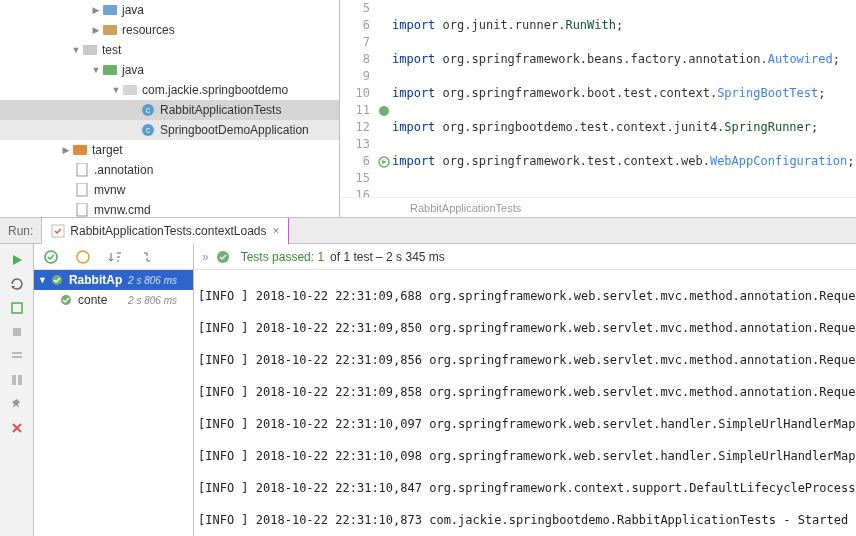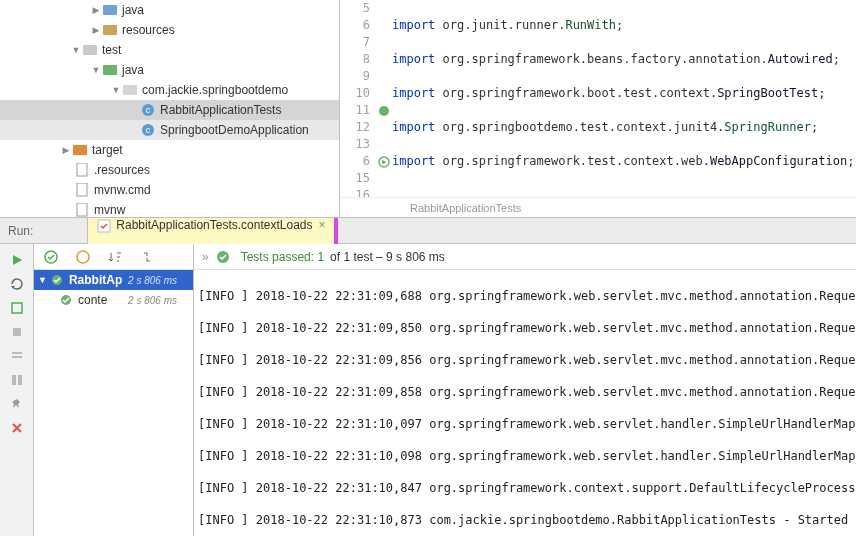--- a/index.html
+++ b/index.html
@@ -11,26 +11,26 @@
 .tree-row.sel2 { background: #e8e8e8; }
 .arrow { width: 12px; text-align: center; color: #888; font-size: 9px; }
 .ficon { width: 16px; height: 16px; margin-right: 4px; display: inline-flex; align-items: center; justify-content: center; }
 .editor { flex: 1; display: flex; background: #fff; overflow: hidden; }
 .gutter { display: flex; }
 .linenums { width: 36px; text-align: right; padding-right: 6px; color: #a0a0a0; font-family: Menlo, Monaco, monospace; font-size: 12px; line-height: 17px; background: #fff; }
 .marks { width: 16px; background: #fff; }
 .mark { height: 17px; display: flex; align-items: center; justify-content: center; }
 .code { flex: 1; font-family: Menlo, Monaco, monospace; font-size: 12px; line-height: 17px; white-space: pre; overflow: hidden; }
 .kw { color: #0033b3; font-weight: normal; }
-.ann { color: #0f172a; }
+.ann { color: #3b82f6; }
 .cls { color: #14532d; }
 .breadcrumb { height: 20px; padding-left: 70px; color: #999; font-size: 11px; display: flex; align-items: center; border-top: 1px solid #eee; }
-.run-header { height: 26px; display: flex; align-items: center; border-bottom: 1px solid #c0c0c0; background: #ececec; gap: 46px; }
+.run-header { height: 26px; display: flex; align-items: center; border-bottom: 1px solid #c0c0c0; background: #ececec; }
 .run-lbl { padding: 0 8px; color: #666; font-size: 12px; }
-.run-tab { display: flex; height: 26px; padding: 0 8px; background: #fef9c3; border-right: 4px solid #d946ef; border-left: 1px solid #c0c0c0; font-size: 12px; }
+.run-tab { display: flex; align-items: center; height: 26px; padding: 0 8px; background: #ffffff; border-right: 1px solid #d946ef; border-left: 1px solid #c0c0c0; font-size: 12px; }
 .close-x { margin-left: 6px; color: #888; cursor: pointer; }
 .run-body { display: flex; height: 292px; }
 .run-left { width: 34px; background: #f2f2f2; border-right: 1px solid #c0c0c0; display: flex; flex-direction: column; align-items: center; padding-top: 4px; }
 .tool-btn { width: 26px; height: 24px; display: flex; align-items: center; justify-content: center; cursor: pointer; color: #666; }
 .run-mid { width: 160px; border-right: 1px solid #c0c0c0; display: flex; flex-direction: column; }
 .run-mid-bar { height: 26px; display: flex; align-items: center; padding: 0 4px; border-bottom: 1px solid #e0e0e0; gap: 6px; }
 .test-tree { flex: 1; overflow: hidden; }
 .test-row { display: flex; align-items: center; height: 20px; font-size: 12px; padding-left: 4px; }
 .test-row.selx { background: #2f65ca; color: #fff; }
 .test-time { margin-left: auto; font-size: 10px; padding-right: 16px; color: #888; font-style: italic; }
@@ -116,37 +116,37 @@
           </svg>
         </span>
         <span>target</span>
       </div>
     <div class="tree-row" style="padding-left:74px">
         <span class="ficon">
           <svg width="12" height="14">
             <rect width="10" height="13" x="1" fill="#fff" stroke="#999"></rect>
           </svg>
         </span>
-        <span>.resources</span>
+        <span>.annotation</span>
       </div>
     <div class="tree-row" style="padding-left:74px">
         <span class="ficon">
           <svg width="12" height="14">
             <rect width="10" height="13" x="1" fill="#fff" stroke="#999"></rect>
           </svg>
         </span>
-        <span>mvnw.cmd</span>
+        <span>mvnw</span>
       </div>
     <div class="tree-row" style="padding-left:74px">
         <span class="ficon">
           <svg width="12" height="14">
             <rect width="10" height="13" x="1" fill="#fff" stroke="#999"></rect>
           </svg>
         </span>
-        <span>mvnw</span>
+        <span>mvnw.cmd</span>
       </div>
   </div>
 
   <div class="editor" style="flex-direction:column">
     <div style="display:flex;flex:1;overflow:hidden">
     <div class="gutter">
       <div class="linenums">
         <div>5</div>
             <div>6</div>
             <div>7</div>
@@ -319,21 +319,21 @@
   <div class="console">
     <div class="console-bar">
       <span style="color:#999">»</span>
       <span class="ficon">
           <svg width="14" height="14">
             <circle cx="7" cy="7" r="6" fill="#6cb26c"></circle>
             <path d="M4 7l2 2 4-4" stroke="#fff" fill="none" stroke-width="1.5"></path>
           </svg>
         </span>
       <span style="color:#3a8a3a">Tests passed: 1</span>
-        <span> of 1 test – 9 s 806 ms</span>
+        <span> of 1 test – 2 s 345 ms</span>
     </div>
     <div class="console-out">
 <div>[INFO ] 2018-10-22 22:31:09,688 org.springframework.web.servlet.mvc.method.annotation.RequestM</div>
 <div>[INFO ] 2018-10-22 22:31:09,850 org.springframework.web.servlet.mvc.method.annotation.RequestM</div>
 <div>[INFO ] 2018-10-22 22:31:09,856 org.springframework.web.servlet.mvc.method.annotation.RequestM</div>
 <div>[INFO ] 2018-10-22 22:31:09,858 org.springframework.web.servlet.mvc.method.annotation.RequestM</div>
 <div>[INFO ] 2018-10-22 22:31:10,097 org.springframework.web.servlet.handler.SimpleUrlHandlerMappin</div>
 <div>[INFO ] 2018-10-22 22:31:10,098 org.springframework.web.servlet.handler.SimpleUrlHandlerMappin</div>
 <div>[INFO ] 2018-10-22 22:31:10,847 org.springframework.context.support.DefaultLifecycleProcessor </div>
 <div>[INFO ] 2018-10-22 22:31:10,873 com.jackie.springbootdemo.RabbitApplicationTests - Started Rab</div>

